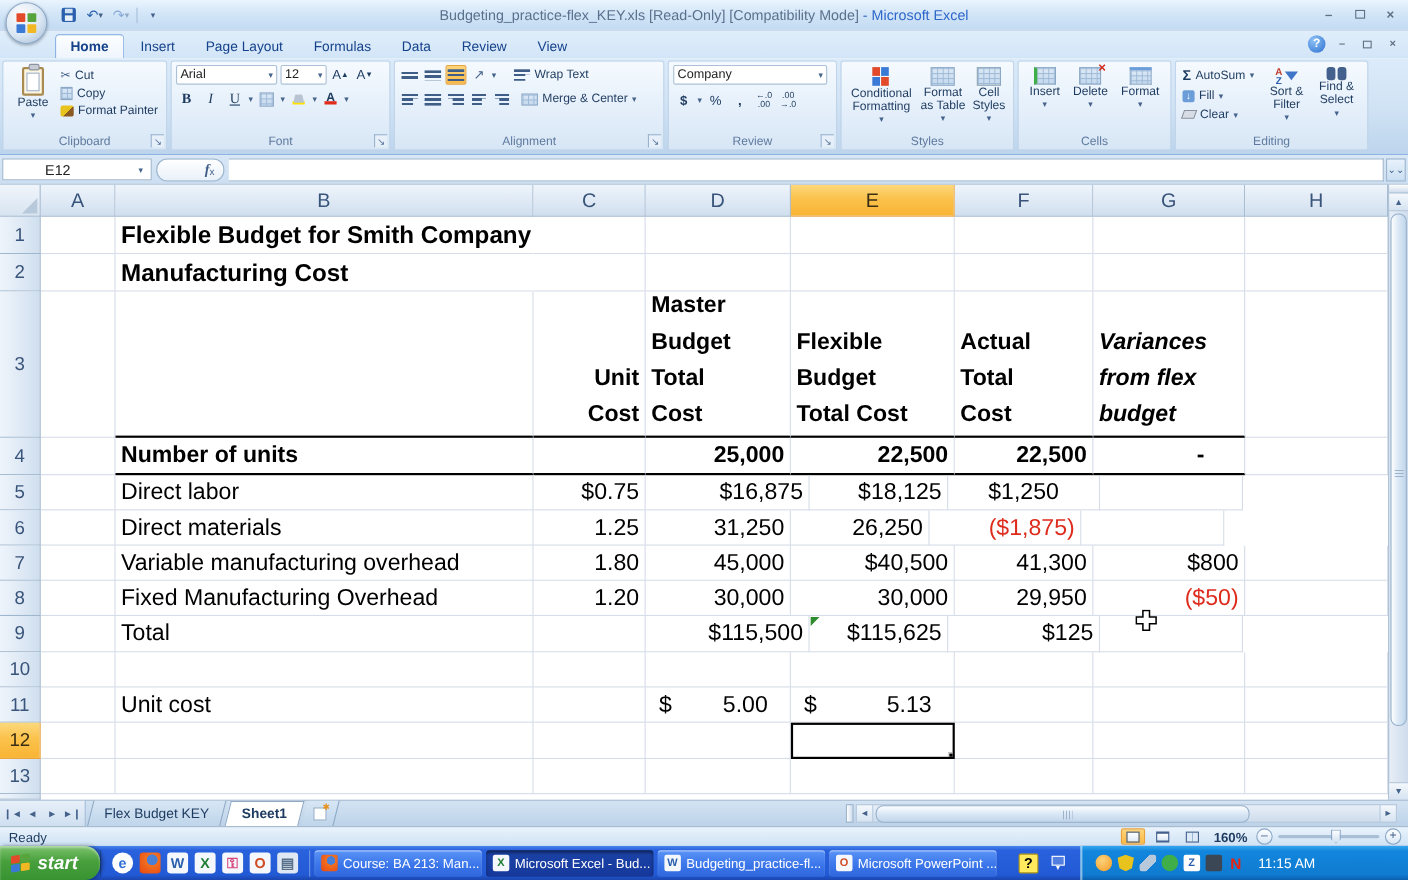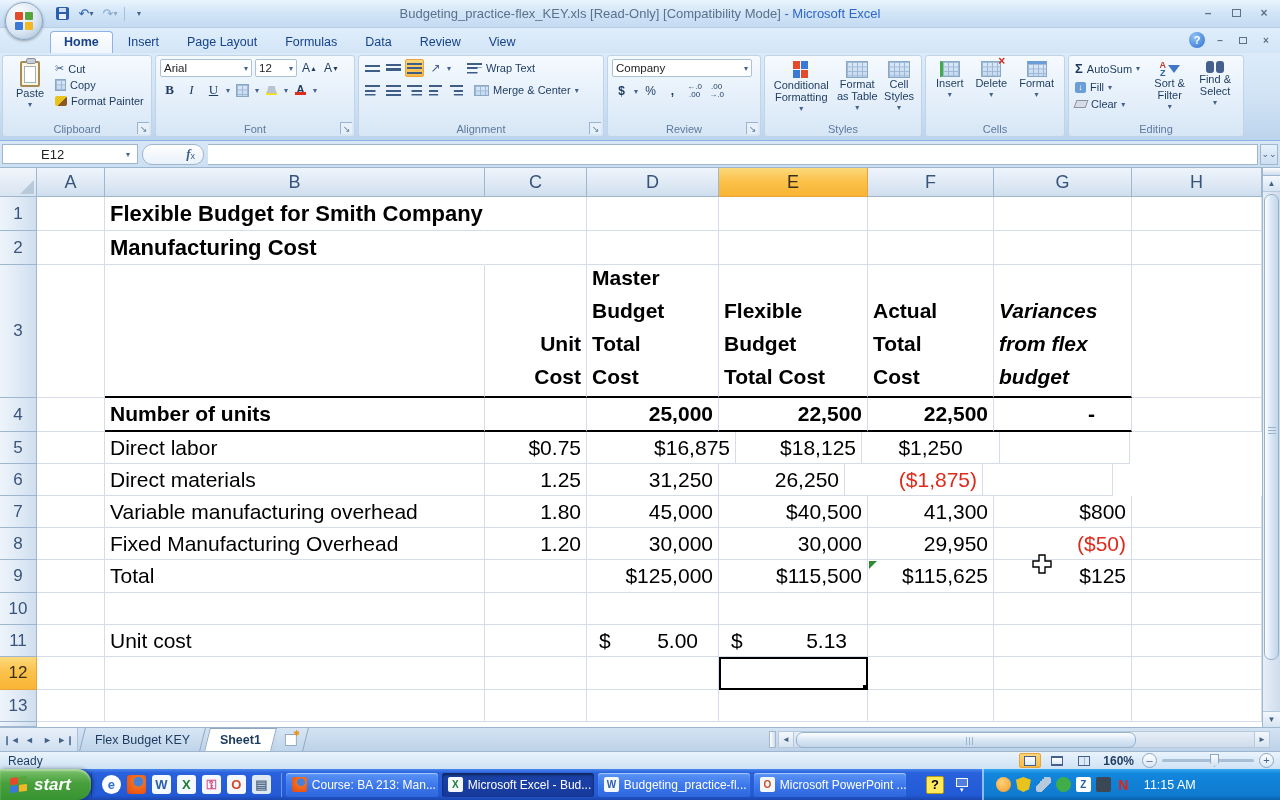--- a/index.html
+++ b/index.html
@@ -627,23 +627,20 @@
         </div>
         <div class="cell" style="width: 130px;"></div>
       </div>
       <div class="grow" style="height: 33px;">
         <div class="rh">9</div>
         <div class="cell" style="width: 68px;"></div>
         <div class="cell" style="width: 380px;">
           <span class="ct">Total</span>
         </div>
         <div class="cell" style="width: 102px;"></div>
-        <div class="cell ar" style="width: 132px;">
-          <span class="ct">$125,000</span>
-        </div>
         <div class="cell ar" style="width: 149px;">
           <span class="ct">$115,500</span>
         </div>
         <div class="cell ar" style="width: 126px;">
           <div class="flagmark"></div>
           <span class="ct">$115,625</span>
         </div>
         <div class="cell ar" style="width: 138px;">
           <span class="ct">$125</span>
         </div>

